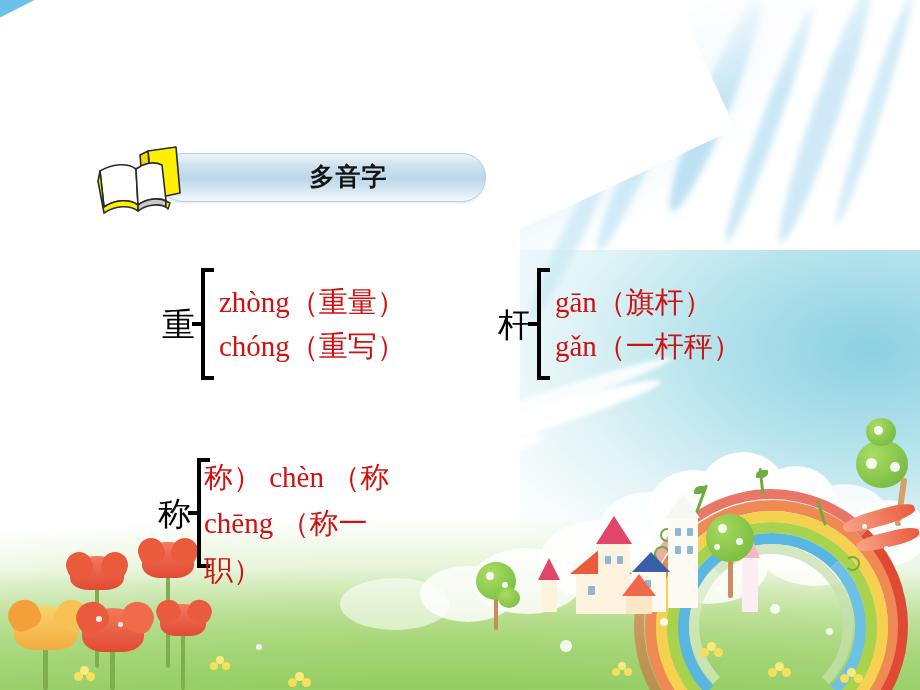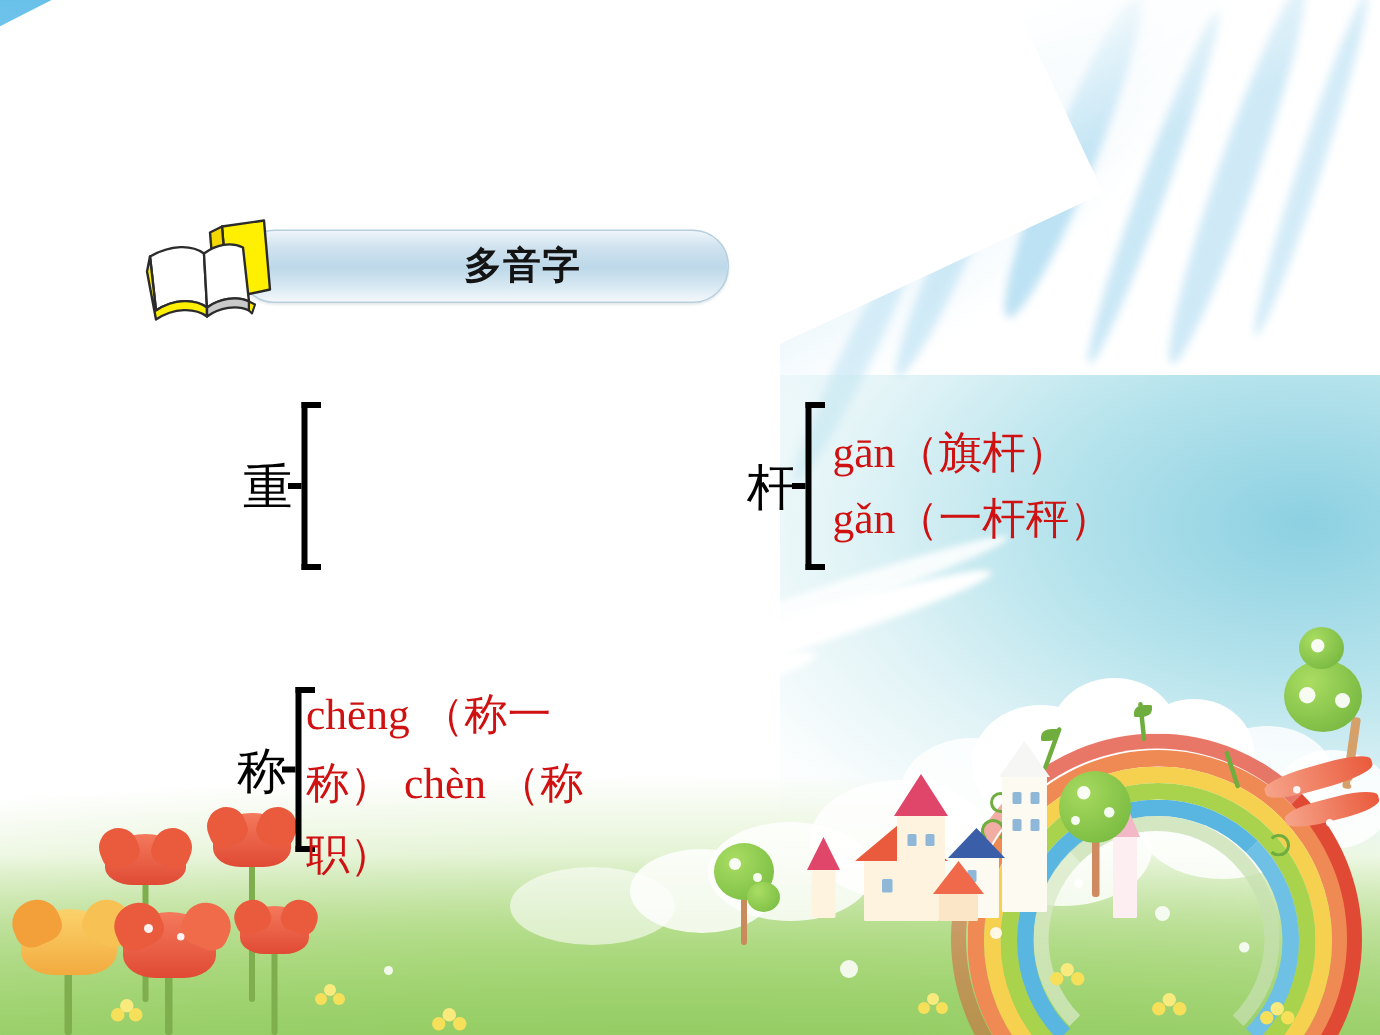--- a/index.html
+++ b/index.html
@@ -416,20 +416,24 @@
       <div id="title-text">多音字</div>
     </div>
 
     <div class="group" id="grp-zhong">
       <div class="headchar">重</div>
       <div class="bracket">
         <span class="top"></span>
           <span class="notch"></span>
           <span class="bot"></span>
       </div>
+      <div class="readings">
+        <div class="reading-line">zhòng（重量）</div>
+        <div class="reading-line">chóng（重写）</div>
+      </div>
     </div>
 
     <div class="group" id="grp-gan">
       <div class="headchar">杆</div>
       <div class="bracket">
         <span class="top"></span>
           <span class="notch"></span>
           <span class="bot"></span>
       </div>
       <div class="readings">
@@ -439,20 +443,20 @@
     </div>
 
     <div class="group" id="grp-cheng">
       <div class="headchar">称</div>
       <div class="bracket">
         <span class="top"></span>
           <span class="notch"></span>
           <span class="bot"></span>
       </div>
       <div class="readings">
+        <div class="reading-line">称） chèn （称</div>
         <div class="reading-line">chēng （称一</div>
-        <div class="reading-line">称） chèn （称</div>
         <div class="reading-line">职）</div>
       </div>
     </div>
 
   </div>
 </div>
 
 </body></html>

